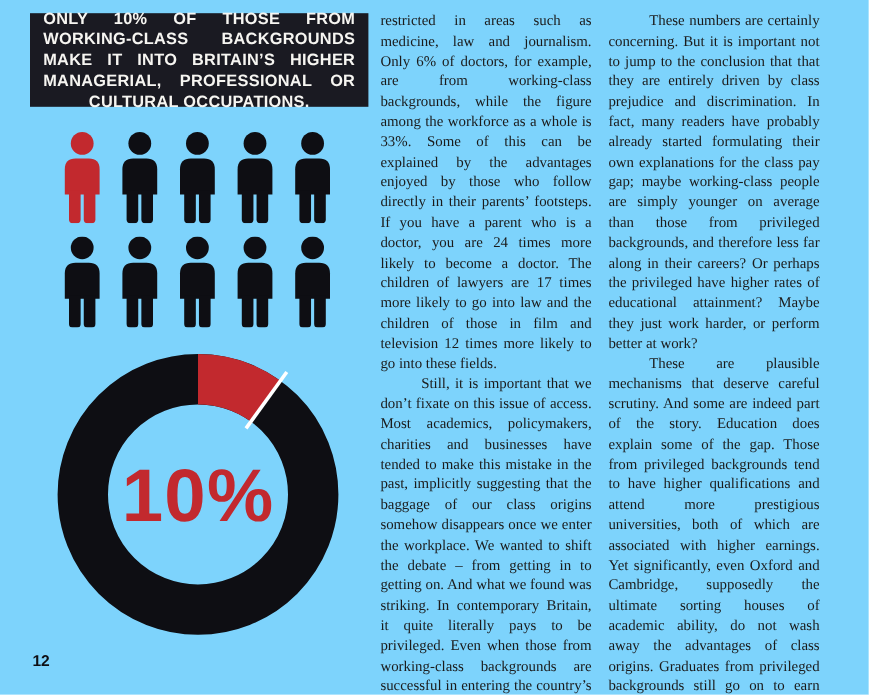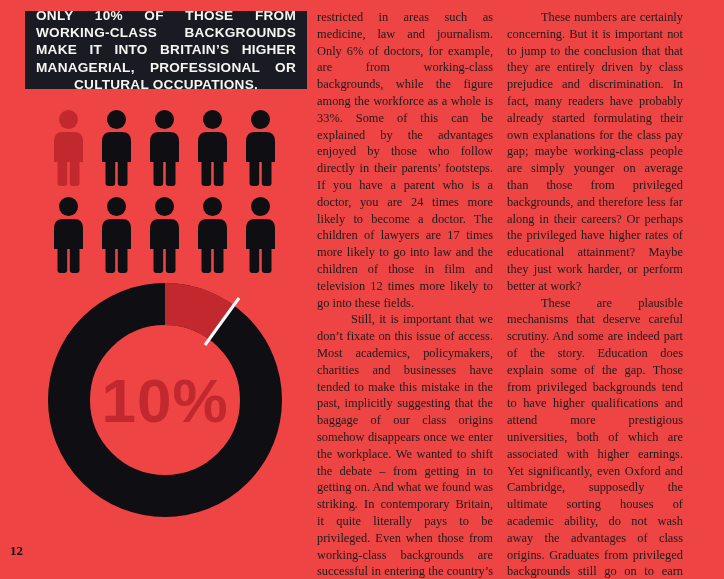--- a/index.html
+++ b/index.html
@@ -1,21 +1,21 @@
 <!DOCTYPE html>
 <html lang="en"><head>
 <meta charset="utf-8">
 <style>
   * { margin: 0; padding: 0; box-sizing: border-box; }
   html, body { background: #ffffff; }
   .page {
     position: relative;
     width: 724px;
     height: 579px;
-    background: #ef4444;
+    background: #7dd3fc;
     overflow: hidden;
     font-family: "Liberation Serif", serif;
   }
 
   
   .headline-box {
     position: absolute;
     left: 25px; top: 11px;
     width: 282px; height: 78px;
     background: #1a1a22;
@@ -42,35 +42,35 @@
     display: grid;
     grid-template-columns: repeat(5, 35px);
     column-gap: 13px;
     row-gap: 11px;
   }
   .person { fill: #0e0e13; display: block; }
   .person.highlight { fill: #c2292e; }
 
   .donut-wrap {
     position: absolute;
-    left: 43px; top: 278px;
+    left: 43px; top: 290px;
     width: 244px; height: 244px;
   }
   .donut-label {
     font-family: "Liberation Sans", sans-serif;
     font-weight: 700;
     font-size: 62px;
     letter-spacing: 1px;
     fill: #c2292e;
   }
 
   .page-number {
     position: absolute;
-    left: 10px; top: 543px;
-    font-family: Liberation Serif, serif;
+    left: 27px; top: 543px;
+    font-family: Liberation Sans, sans-serif;
     font-weight: 700;
     font-size: 13px;
     color: #0e0e13;
   }
 
   
   .col {
     position: absolute;
     top: 9px;
     width: 176px;

